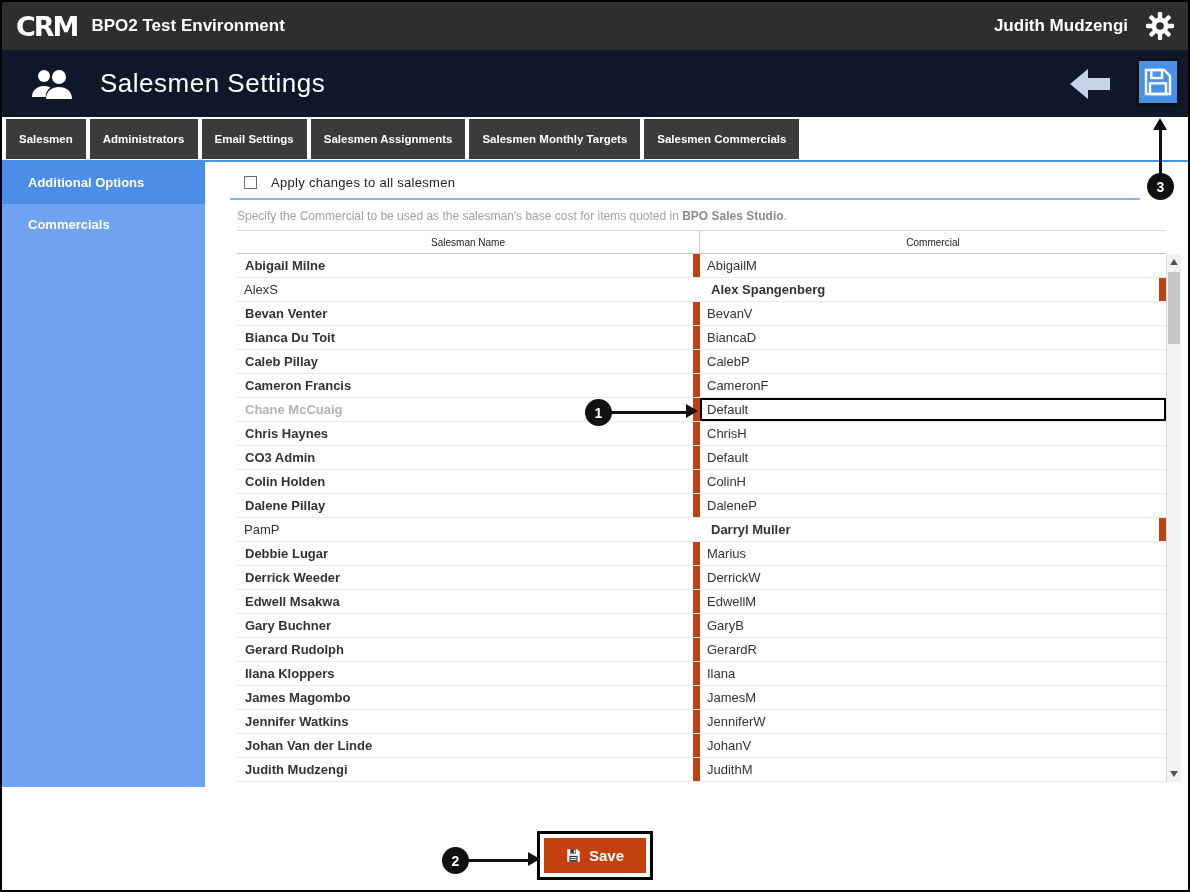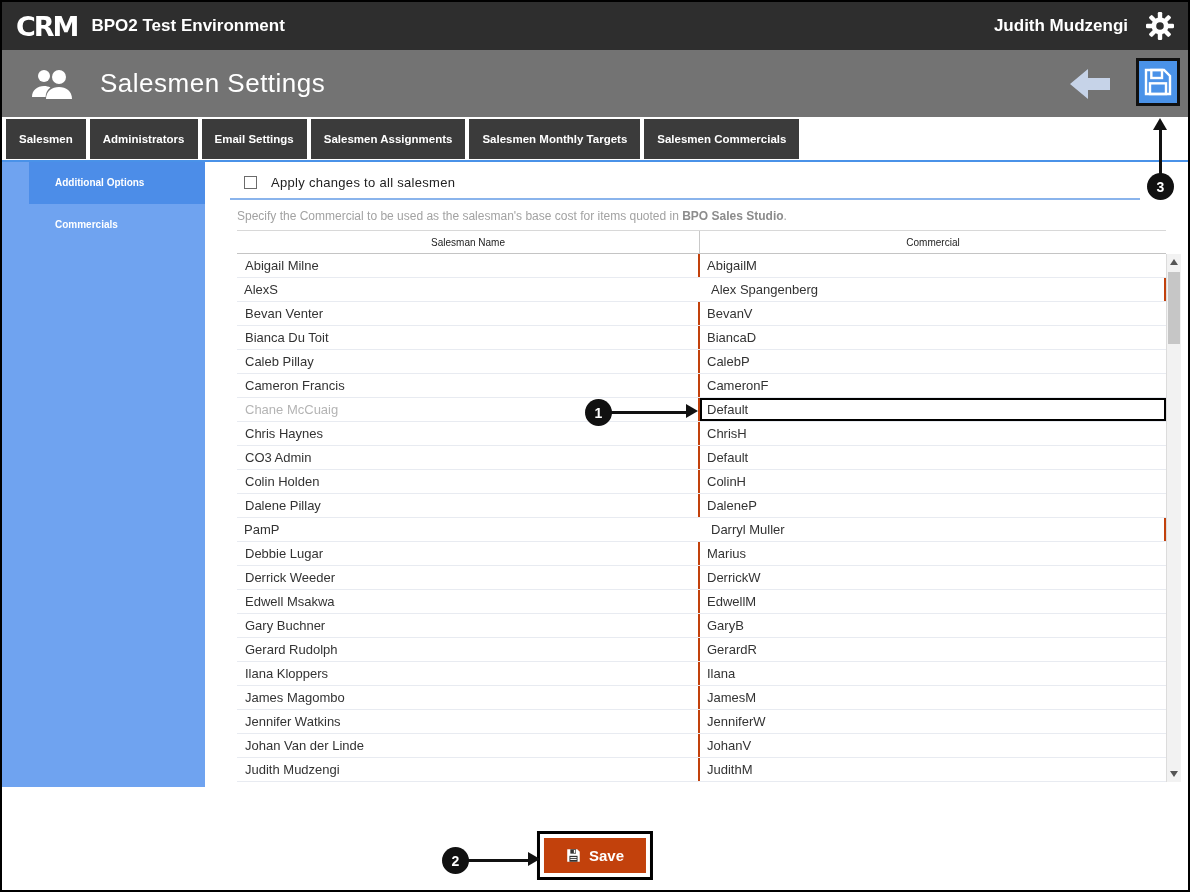--- a/index.html
+++ b/index.html
@@ -8,54 +8,54 @@
     width:1190px; height:892px; border:2px solid #000; position:relative;
     background:#fff; font-family:"Liberation Sans", sans-serif; overflow:hidden;
   }
   
   .topbar { height:48px; background:#2e2e2e; display:flex; align-items:center; padding:0 14px; gap:14px; }
   .logo { color:#fff; font-size:27px; font-weight:900; letter-spacing:-2px; font-family:"DejaVu Sans", sans-serif; }
   .app-title { color:#fff; font-size:17px; font-weight:bold; }
   .flex-spacer { flex:1; }
   .user-name { color:#fff; font-size:17px; font-weight:bold; margin-right:4px; }
   
-  .bluebar { height:67px; background:#737373; display:flex; align-items:center; padding:0 16px; position:relative; }
+  .bluebar { height:67px; background:#0f172a; display:flex; align-items:center; padding:0 16px; position:relative; }
   .people-icon { margin-left:12px; }
   .header-title { color:#fff; font-size:26px; font-weight:normal; margin-left:24px; letter-spacing:.5px; }
   .back-arrow { position:absolute; right:76px; top:17px; cursor:pointer; }
   .save-box { position:absolute; right:8px; top:8px; width:44px; height:48px; border:3px solid #111;
               display:flex; align-items:center; justify-content:center; background:#4a92e8; cursor:pointer; }
   
   .tabstrip { height:45px; background:#fff; display:flex; gap:4px; padding:2px 0 0 4px;
               border-bottom:2px solid #4a92e8; align-items:flex-start; }
   .tab { background:#3b3b3b; color:#fff; font-size:11.5px; font-weight:bold; height:40px;
          line-height:40px; padding:0 13px; cursor:pointer; white-space:nowrap; }
   
   .body { height:625px; display:flex; }
   .sidebar { width:203px; background:#6fa3f0; flex:none; }
-  .side-item { height:42px; line-height:42px; color:#fff; font-weight:bold; font-size:10px;
-               padding-left:26px; cursor:pointer;margin-left:27px; }
+  .side-item { height:42px; line-height:42px; color:#fff; font-weight:bold; font-size:13px;
+               padding-left:26px; cursor:pointer; }
   .side-item.active { background:#4c8de8; }
   .main { flex:1; position:relative; background:#fff; }
   .checkbox-bar { position:absolute; top:5px; left:25px; right:48px; height:33px;
                   border-bottom:2px solid #8ab4ec; display:flex; align-items:center; gap:14px; padding-left:14px; }
   .checkbox { width:13px; height:13px; border:1px solid #6b6b6b; background:#fff; cursor:pointer; flex:none; }
   .checkbox-label { font-size:13px; color:#222; letter-spacing:.3px; }
   .instruction { position:absolute; top:47px; left:32px; font-size:12px; color:#a2a2a2; }
   .instruction b { color:#8c8c8c; }
   
   .table { position:absolute; top:68px; left:32px; width:929px; }
   .thead { display:flex; height:24px; border-top:1px solid #d8d8d8; border-bottom:1px solid #c4c4c4;
            font-size:10px; color:#222; }
   .th { line-height:23px; text-align:center; }
   .th.name { width:463px; border-right:1px solid #c9c9c9; }
   .th.comm { flex:1; }
   .trow { display:flex; height:24px; border-bottom:1px solid #e8ebf1; font-size:13px; color:#333; }
   .cell { line-height:23px; }
-  .cell.name { width:463px; border-right:2px solid #c2410c; padding-left:8px; }
+  .cell.name { width:463px; border-right:7px solid #c2410c; padding-left:8px;font-weight:bold; }
   .cell.comm { flex:1; padding-left:7px; cursor:text; }
   .cell.muted { color:#b4b4b4; }
   .cell.highlighted { outline:2px solid #000; outline-offset:-2px; }
   
   .scrollbar { position:absolute; top:24px; left:929px; width:15px; height:528px; background:#f2f2f2;
                border-left:1px solid #dcdcdc; }
   .sb-btn { position:absolute; left:0; width:14px; height:16px; display:flex; align-items:center;
             justify-content:center; cursor:pointer; }
   .sb-up { top:0; }
   .sb-down { bottom:0; }

